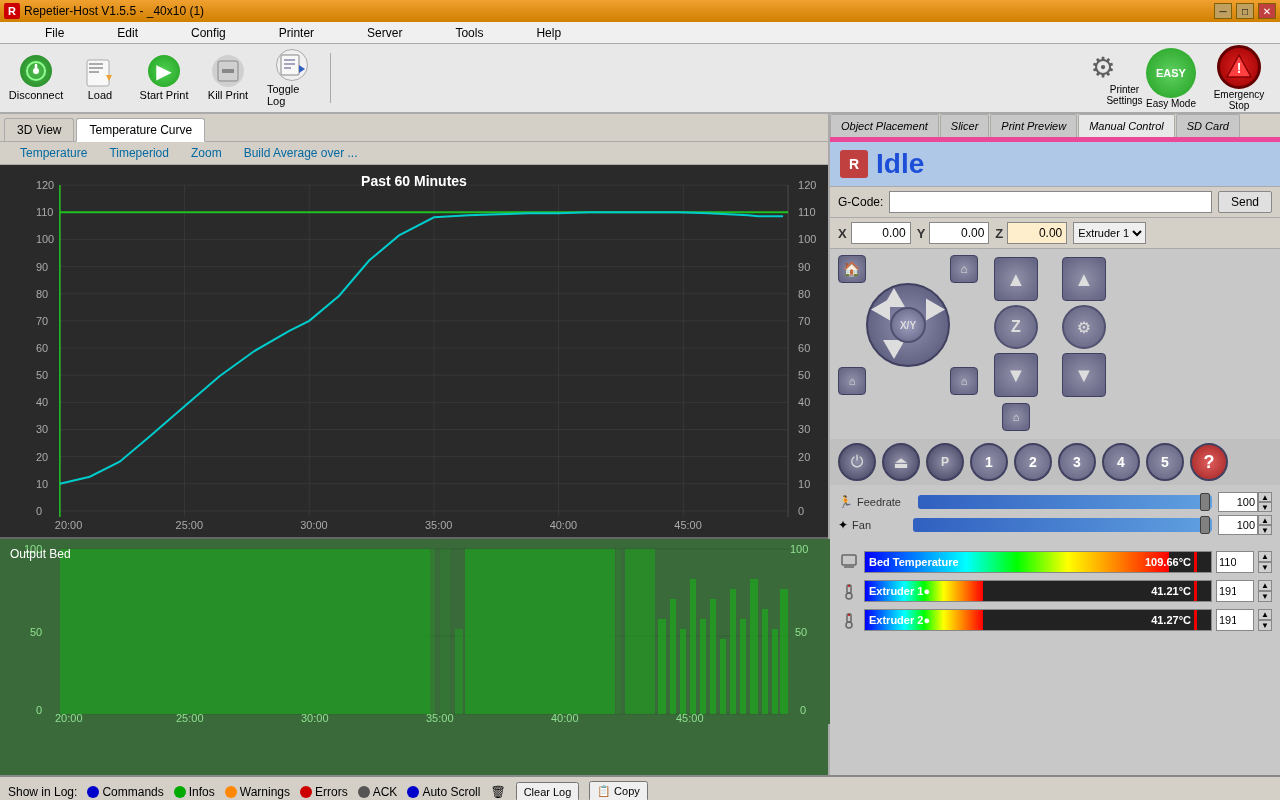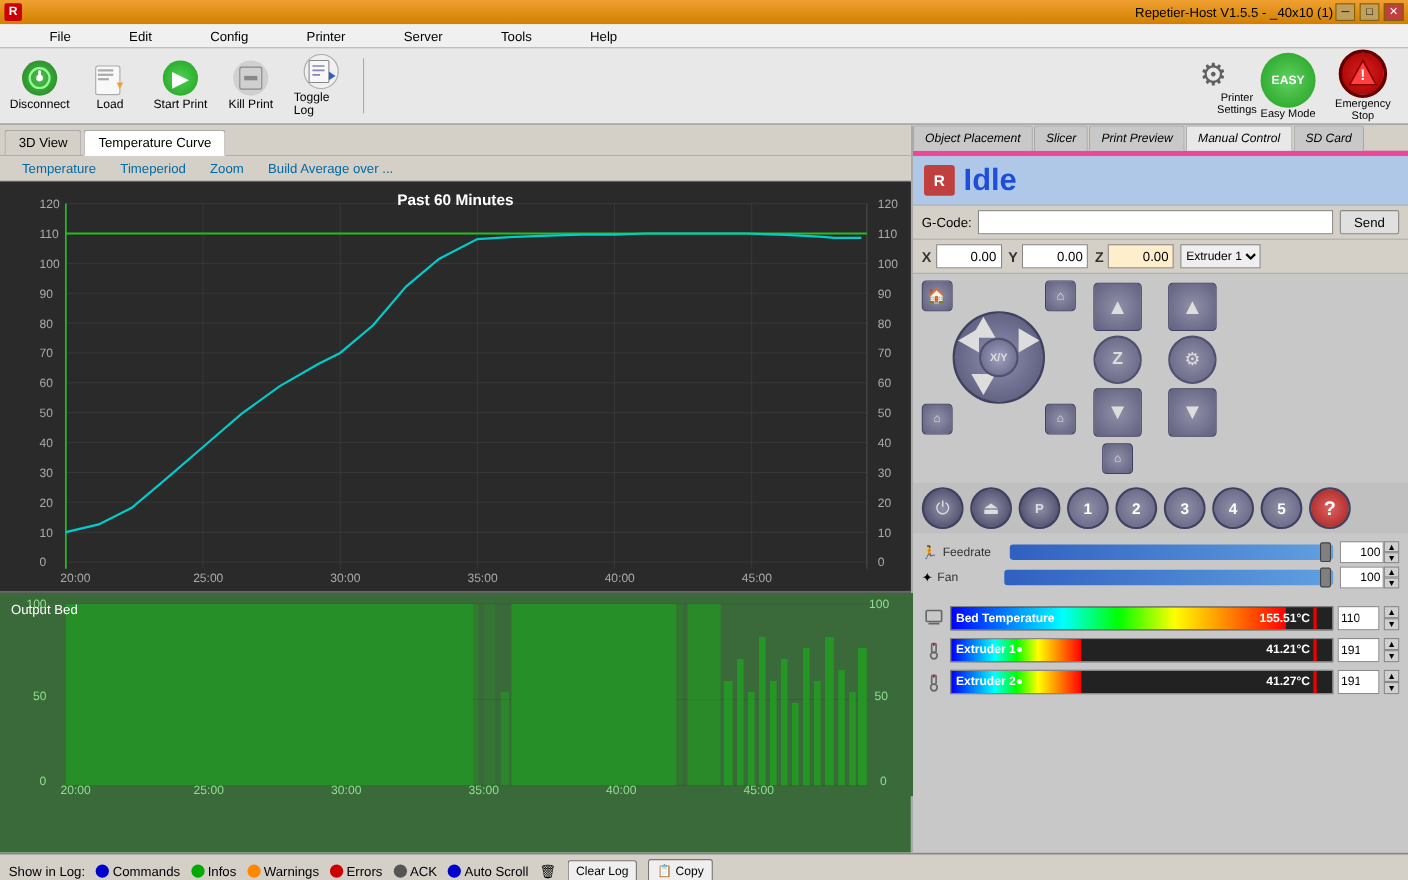--- a/index.html
+++ b/index.html
@@ -1,20 +1,20 @@
 <!DOCTYPE html>
 <html><head>
   <meta charset="utf-8">
   <style>
     * { box-sizing: border-box; margin: 0; padding: 0; }
     body { font-family: 'Segoe UI', Tahoma, sans-serif; font-size: 12px; background: #d4d0c8; overflow: hidden; width: 1280px; height: 800px; }
     
     
     #title-bar { background: linear-gradient(to bottom, #f0a030, #d08000); height: 22px; display: flex; align-items: center; justify-content: space-between; padding: 0 4px; }
-    #title-bar .title { color: #000; font-size: 12px; flex: 1; text-align: right; }
+    #title-bar .title { color: #000; font-size: 12px; flex: 1; text-align: left; }
     #title-bar .win-btn { width: 18px; height: 16px; background: #c0a060; border: 1px solid #806000; font-size: 10px; display: inline-flex; align-items: center; justify-content: center; cursor: pointer; margin-left: 2px; }
     #title-bar .win-btn.close { background: #c04040; color: white; }
     #title-bar .icon { width: 16px; height: 16px; background: #c00; border-radius: 2px; margin-right: 4px; }
 
     
     #menu-bar { background: #f0f0f0; height: 22px; display: flex; align-items: center; border-bottom: 1px solid #aaa; }
     #menu-bar span { padding: 2px 8px; cursor: pointer; font-size: 12px; margin-left: 37px; }
 
     
     #toolbar { background: #e8e8e8; height: 70px; display: flex; align-items: center; border-bottom: 2px solid #aaa; padding: 4px 6px; gap: 4px; }
@@ -524,21 +524,21 @@
       <div class="temp-row">
         <div class="temp-icon">
           <svg width="18" height="18" viewBox="0 0 18 18">
               <rect x="2" y="2" width="14" height="10" rx="1" fill="none" stroke="#666" stroke-width="1.5"></rect>
               <line x1="4" y1="14" x2="14" y2="14" stroke="#666" stroke-width="1.5"></line>
             </svg>
         </div>
         <div class="temp-bar-container">
           <div class="temp-bar-fill" style="width:88%;background:linear-gradient(to right,#0000ff,#0080ff,#00ffff,#00ff00,#ffff00,#ff8000,#ff0000);"></div>
           <span class="temp-bar-label">Bed Temperature</span>
-          <span class="temp-bar-val">155.51°C</span>
+          <span class="temp-bar-val">109.66°C</span>
           <div class="temp-marker"></div>
         </div>
         <input type="number" class="temp-input" value="110" style="">
         <div class="temp-spinner">
           <div class="temp-spin-btn">▲</div>
           <div class="temp-spin-btn">▼</div>
         </div>
       </div>
 
       <div class="temp-row">

